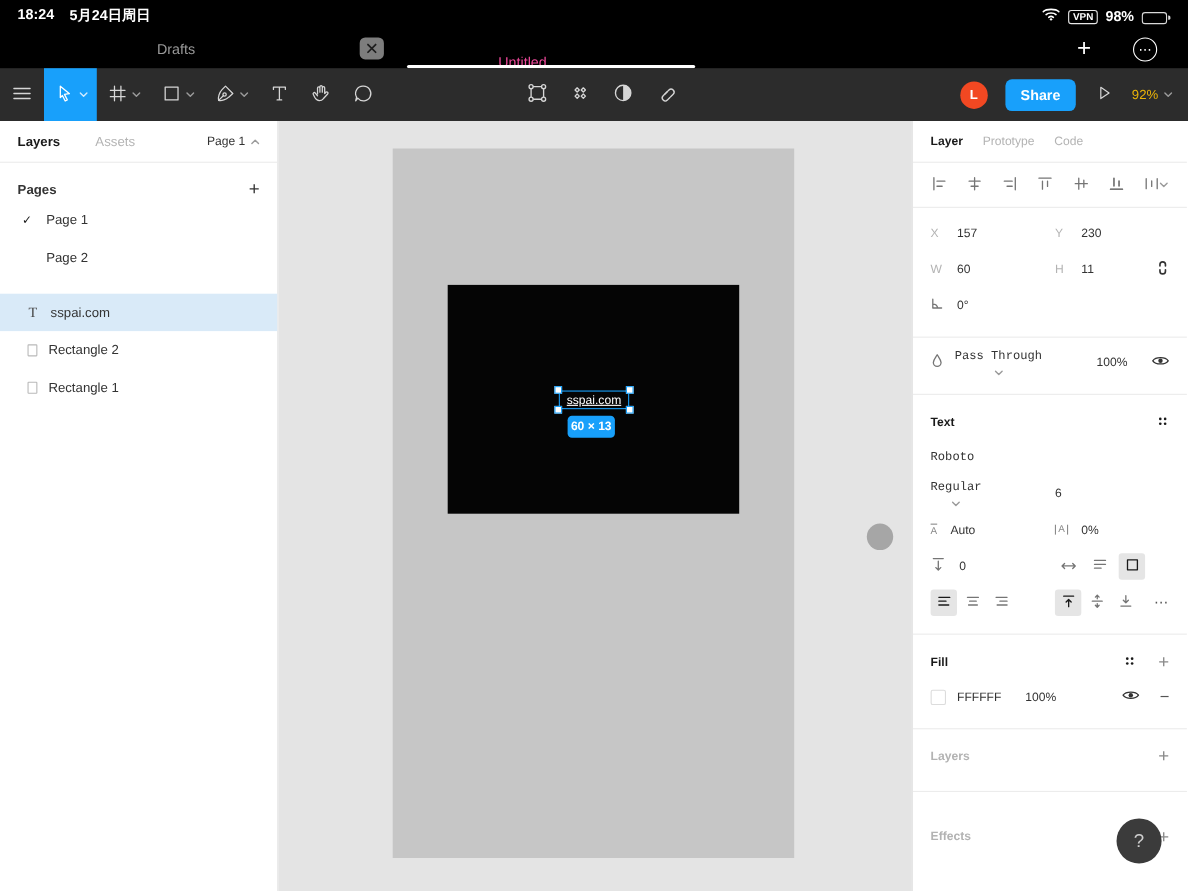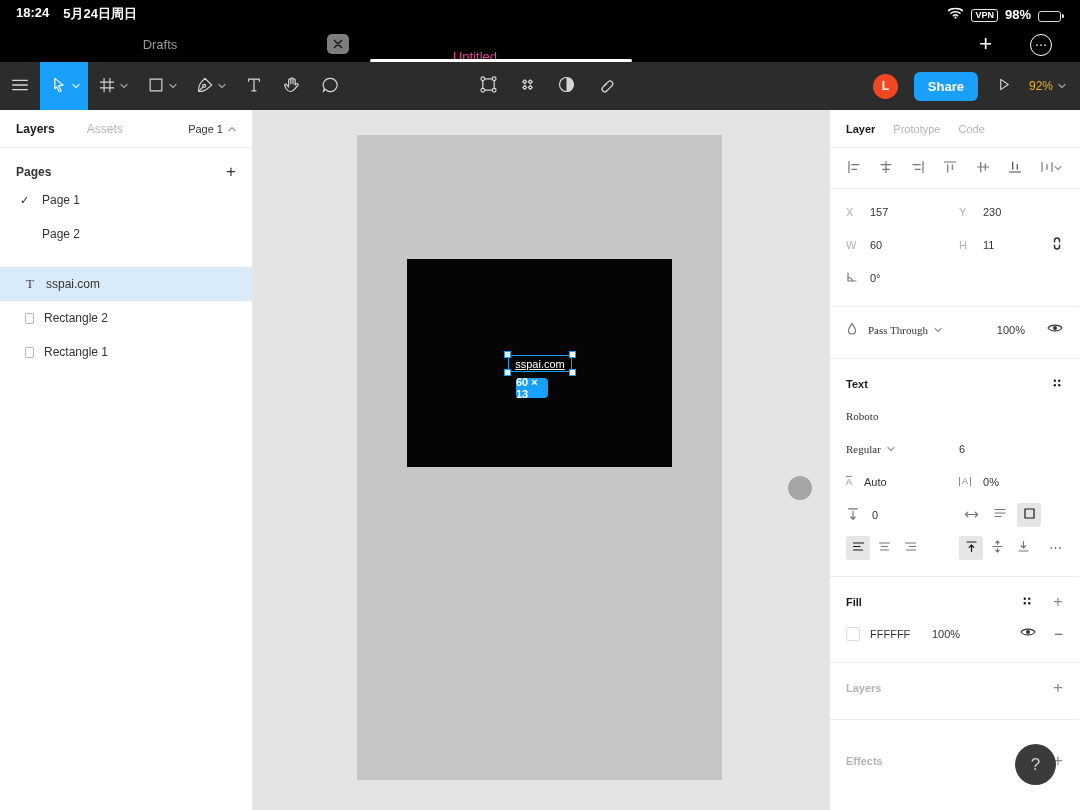--- a/index.html
+++ b/index.html
@@ -75,21 +75,21 @@
   
   .canvas { width:576px; background:#e4e4e4; position:relative; }
   .frame-rect { position:absolute; left:104px; top:25px; width:365px; height:645px; background:#c6c6c6; }
   .black-rect { position:absolute; left:154px; top:149px; width:265px; height:208px; background:#050505; }
   .sel-box { position:absolute; left:101px; top:96px; width:64px; height:17px; border:1.5px solid #18a0fb;
     display:flex; align-items:center; justify-content:center; }
   .sel-text { color:#fff; font-size:11px; text-decoration:underline; white-space:nowrap; }
   .handle { position:absolute; width:7px; height:7px; background:#fff; border:1.5px solid #18a0fb; }
   .h-tl { left:-5px; top:-5px; } .h-tr { right:-5px; top:-5px; }
   .h-bl { left:-5px; bottom:-5px; } .h-br { right:-5px; bottom:-5px; }
-  .size-badge { position:absolute; left:109px; top:119px; width:32px; height:20px; background:#18a0fb;
+  .size-badge { position:absolute; left:109px; top:119px; width:43px; height:20px; background:#18a0fb;
     border-radius:4px; color:#fff; font-size:11px; font-weight:bold; display:flex; align-items:center; justify-content:center; }
   .gray-dot { position:absolute; left:535px; top:366px; width:24px; height:24px; border-radius:50%; background:#a6a6a6; }
 
   
   .right-panel { width:250px; background:#fff; border-left:1px solid #e6e6e6; font-size:11px; color:#333; }
   .right-panel svg.ic { stroke:#757575; fill:none; stroke-width:1.2; stroke-linecap:round; stroke-linejoin:round; }
   .rp-tabs { height:38px; border-bottom:1px solid #ececec; display:flex; align-items:center; gap:18px; padding:0 16px; }
   .rp-tab-active { font-weight:bold; color:#1a1a1a; }
   .rp-tab { color:#b3b3b3; }
   .rp-align-row { height:40px; display:flex; align-items:center; justify-content:space-between; padding:0 17px; }
@@ -101,21 +101,21 @@
   .lbl { color:#b3b3b3; width:12px; }
   .val { color:#333; }
   .rp-head { display:flex; align-items:center; height:30px; margin-top:4px; }
   .rp-head .title { font-weight:bold; color:#1a1a1a; }
   .rp-head .title.muted { color:#b3b3b3; font-weight:bold; }
   .sp { flex:1; }
   .icon-btn { background:none; border:none; display:flex; align-items:center; justify-content:center; padding:0; }
   .plus-g { font-size:17px; font-weight:300; color:#8b8b8b; }
   .minus-g { font-size:15px; color:#555; }
   .dots-g { font-size:13px; color:#555; letter-spacing:1px; }
-  .dd { display:flex; align-items:center; gap:6px; background:none; border:none; font-family:Liberation Serif, serif; font-size:11px; color:#333; }
+  .dd { display:flex; align-items:center; gap:6px; background:none; border:none; font-family:Liberation Mono, monospace; font-size:11px; color:#333;flex-direction:column; }
   .chip { width:24px; height:24px; border-radius:3px; display:flex; align-items:center; justify-content:center;
     background:none; border:none; }
   .chip.on { background:#e5e5e5; }
   .chip.on svg.ic, .chip.on .prop-a { stroke:#1a1a1a; color:#1a1a1a; }
   .prop-a { font-size:9px; color:#8a8a8a; line-height:9px; }
   .a-over { border-top:1.2px solid #8a8a8a; padding-top:1px; }
   .a-side { border-left:1.2px solid #8a8a8a; border-right:1.2px solid #8a8a8a; padding:0 2px; }
   .swatch { width:14px; height:14px; border:1px solid #dcdcdc; border-radius:2px; background:#FFFFFF; }
   .help-fab { position:absolute; right:24px; bottom:25px; width:41px; height:41px; border-radius:50%;
     background:#3b3b3b; color:#cfcfcf; border:none; font-size:17px; display:flex; align-items:center; justify-content:center; }

